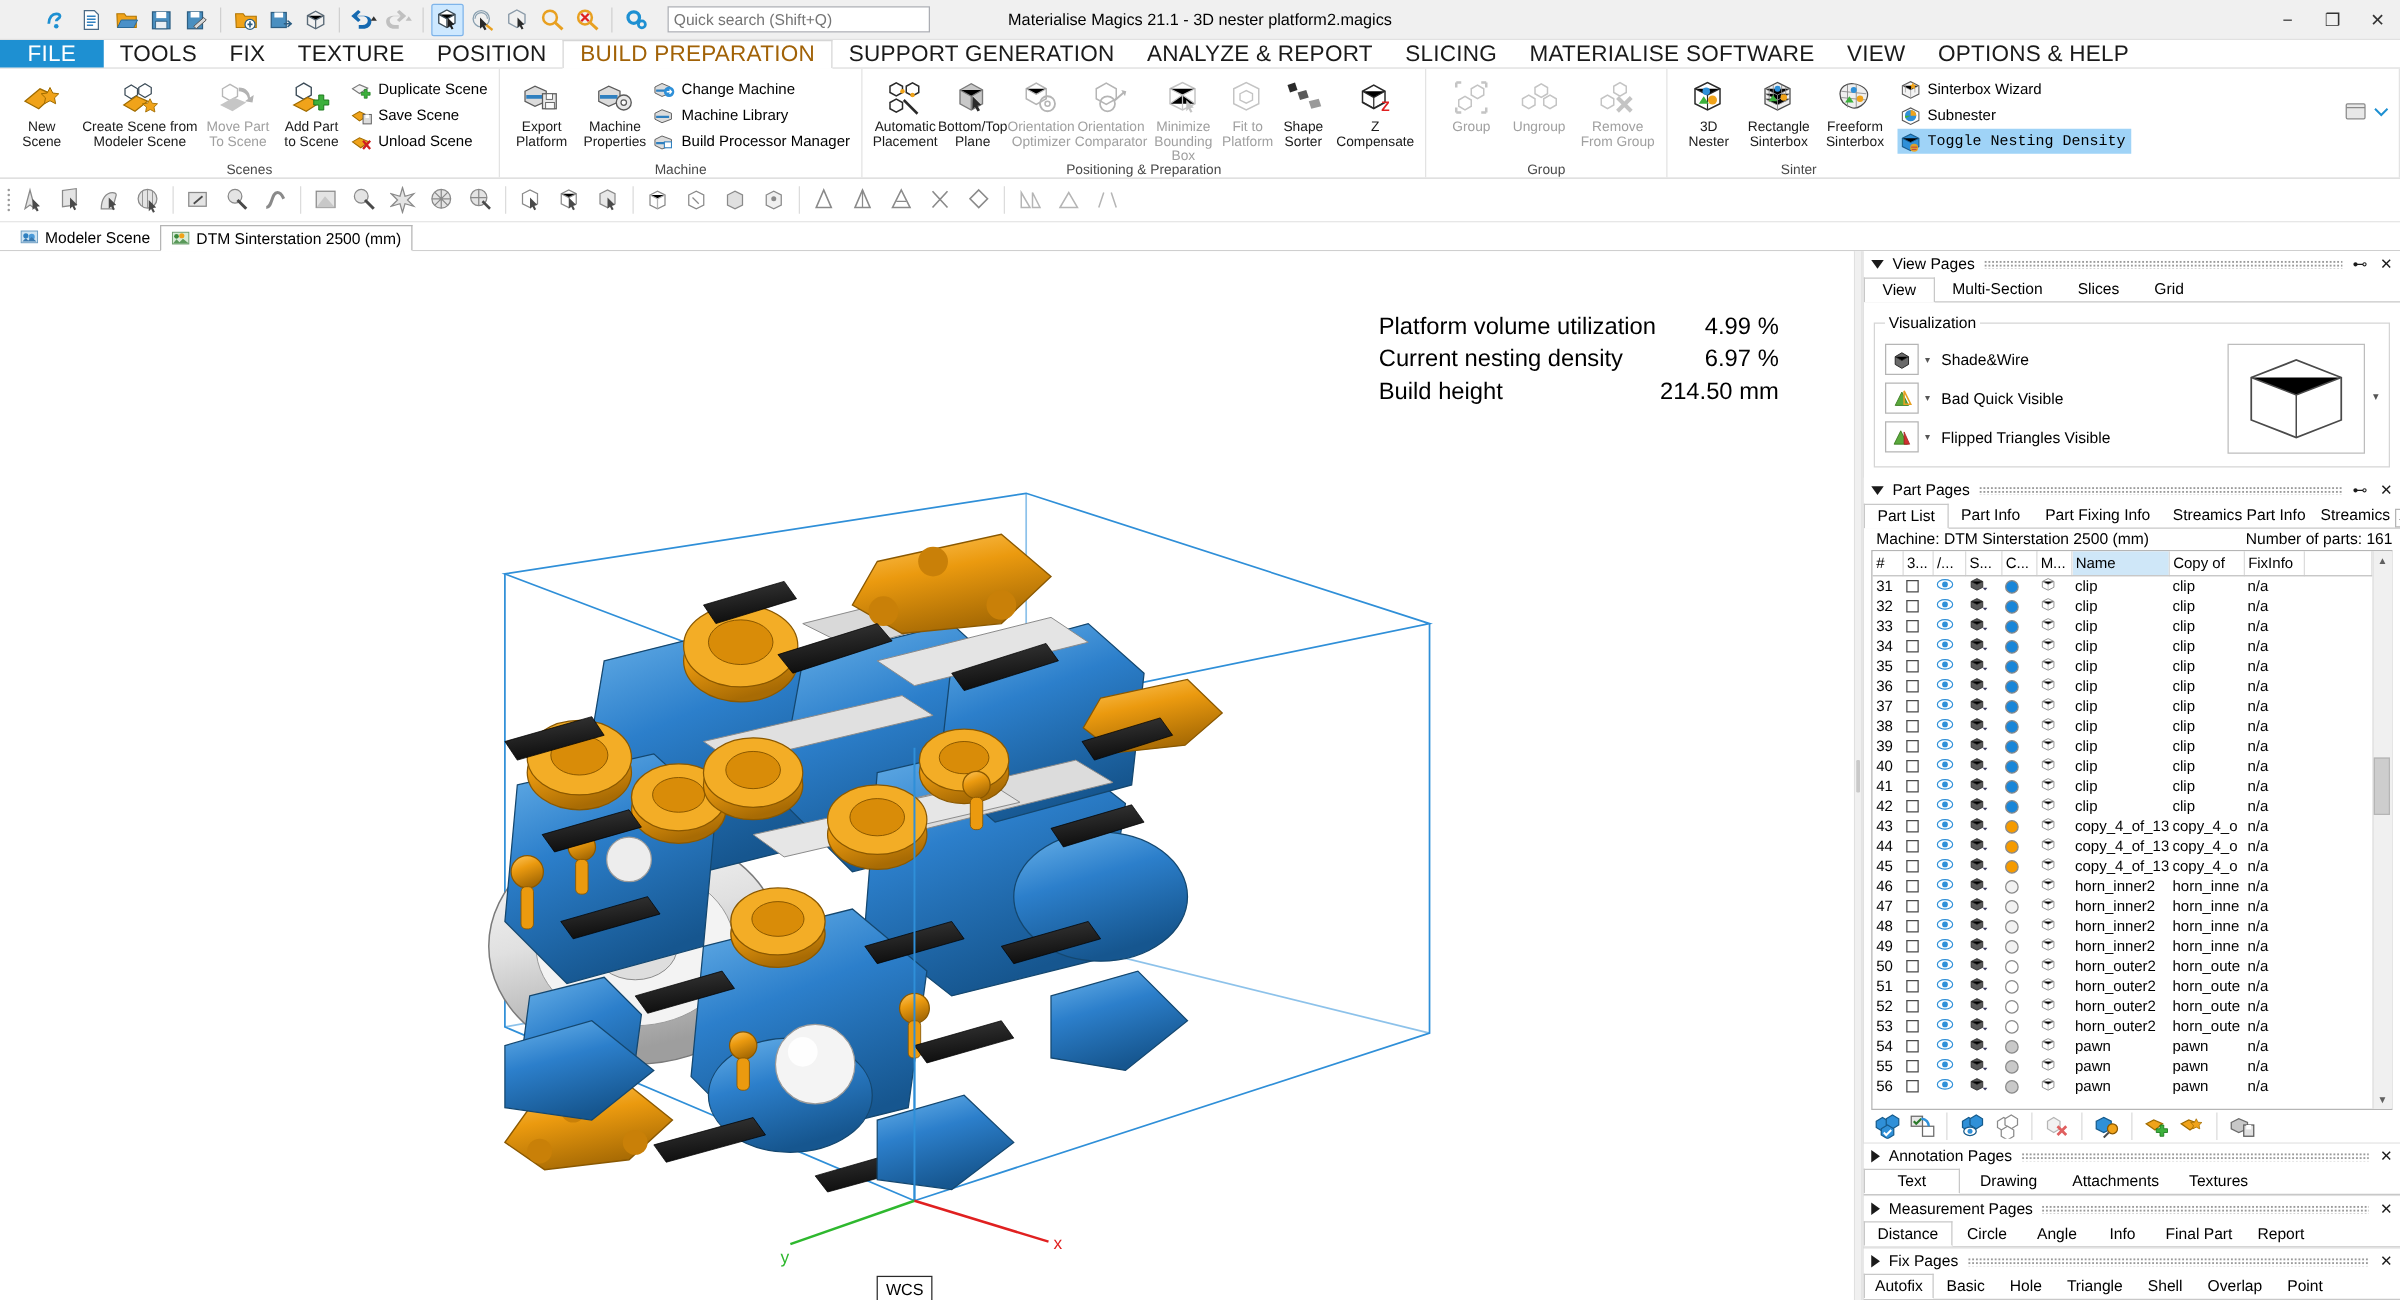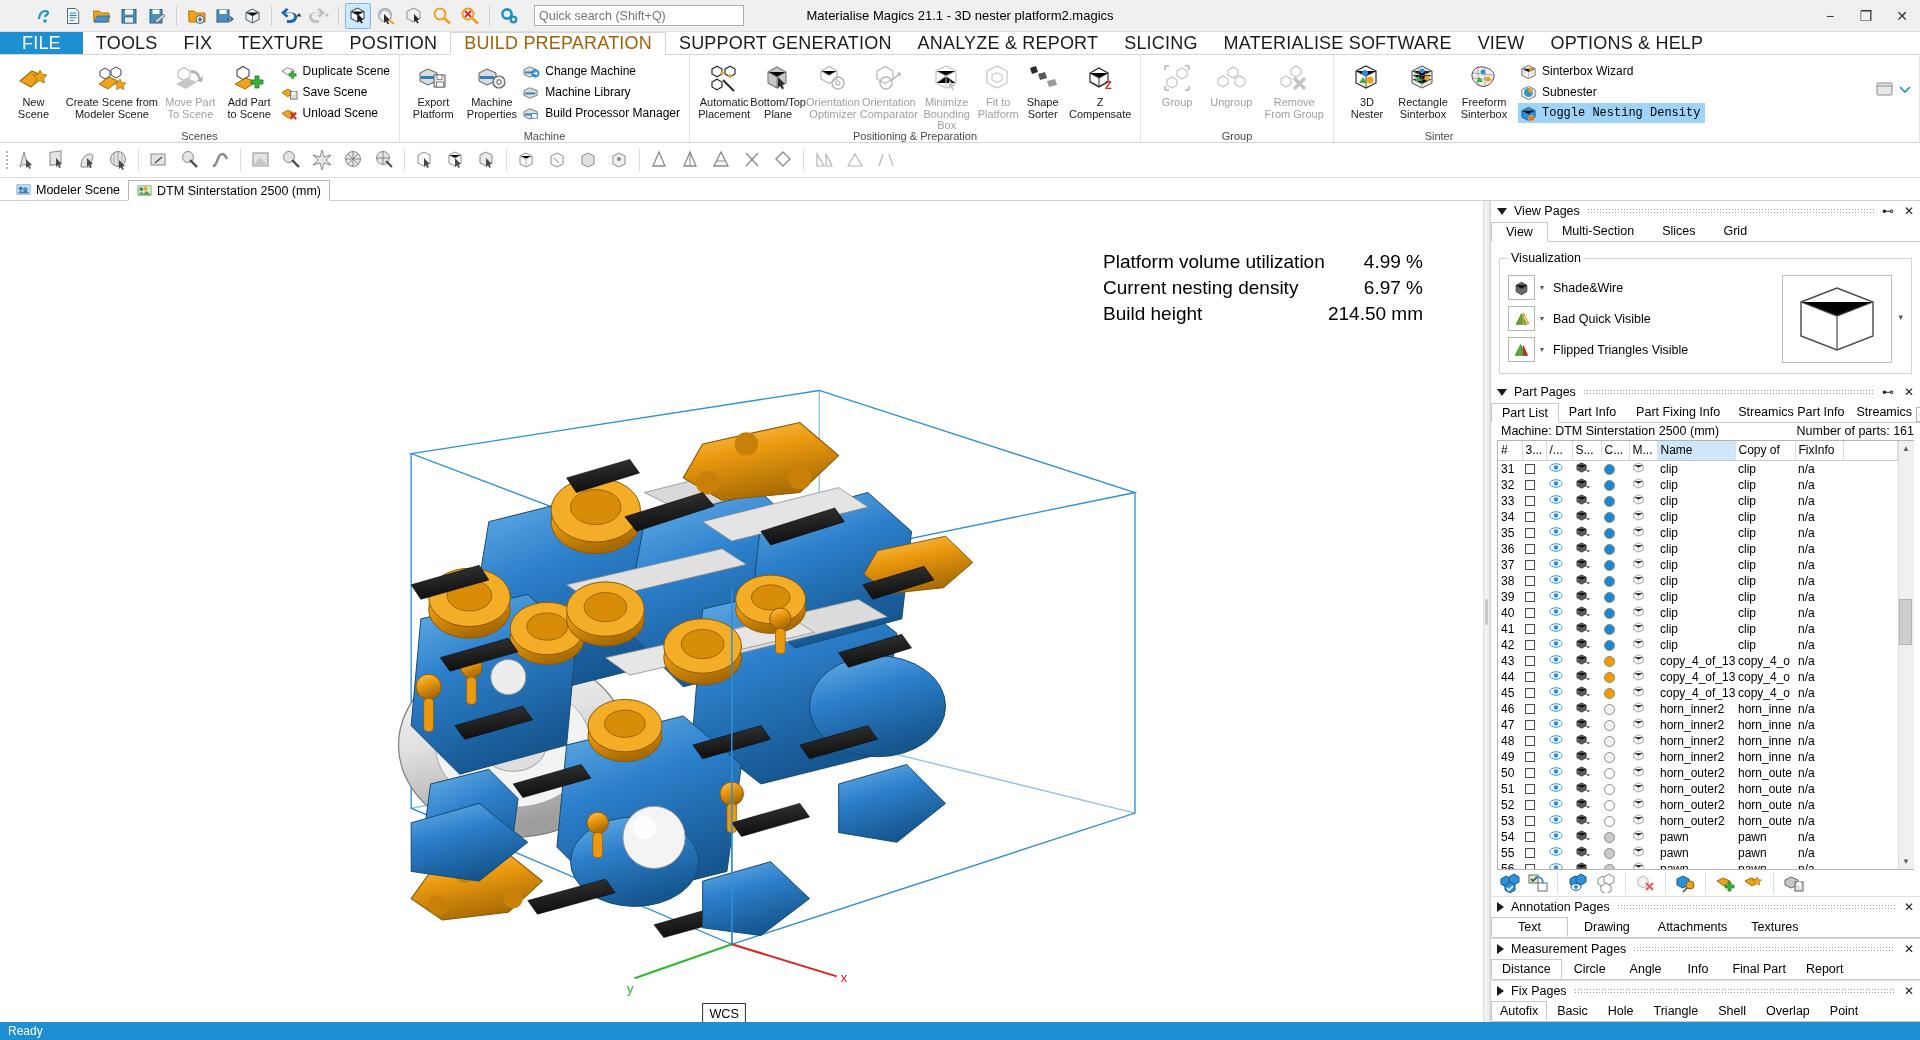--- a/index.html
+++ b/index.html
@@ -1793,16 +1793,13 @@
           <div class="ptab" style="padding:2px 10px">Hole</div>
           <div class="ptab" style="padding:2px 10px">Triangle</div>
           <div class="ptab" style="padding:2px 10px">Shell</div>
           <div class="ptab" style="padding:2px 10px">Overlap</div>
           <div class="ptab" style="padding:2px 10px">Point</div>
         </div>
       </div>
     </div>
   </div>
 
-  <div class="statusbar">
-    <span>Ready</span>
-  </div>
 </div>
 
 </body></html>

